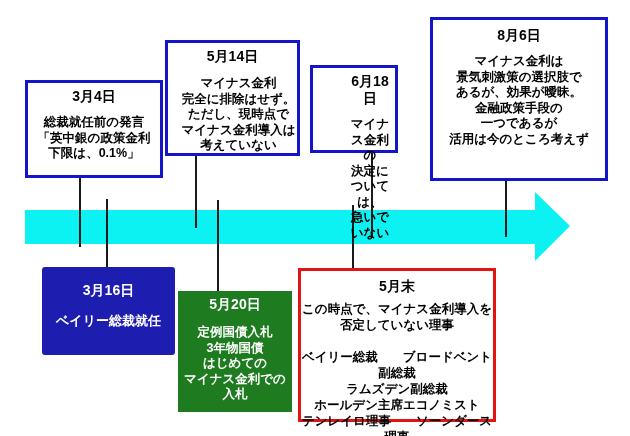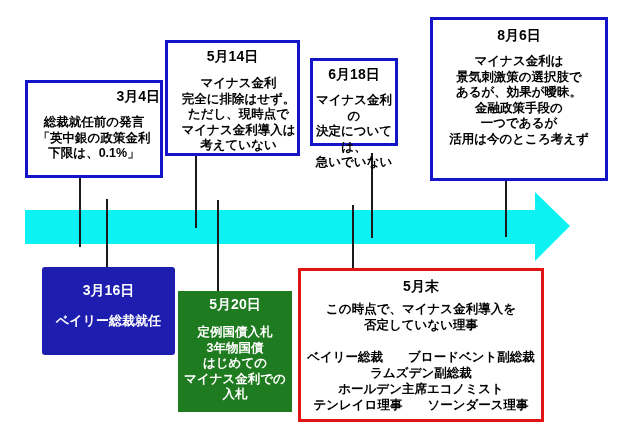--- a/index.html
+++ b/index.html
@@ -55,44 +55,44 @@
     line-height: 17px;
   }
   .box .lines {
     font-size: 12.5px;
     line-height: 15.5px;
   }
   .lines div:empty { min-height: 15.5px; }
 
   
   .b1 { left: 25px;  top: 80px;  width: 138px; height: 98px; }
-  .b1 .date { padding-top: 5px; text-align: right; }
+  .b1 .date { padding-top: 5px; }
   .b1 .lines { margin-top: 10px; }
 
   .b2 { left: 165px; top: 40px;  width: 135px; height: 116px; }
   .b2 .date { padding-top: 5px; text-align: center; }
   .b2 .lines { margin-top: 11px; padding-left: 12px; }
 
-  .b3 { left: 310px; top: 58px;  width: 88px; height: 88px; }
+  .b3 { left: 310px; top: 65px;  width: 88px; height: 88px; padding-left: 32px; }
   .b3 .date { padding-top: 5px; }
   .b3 .lines { margin-top: 10px; }
 
   .b4 { left: 430px; top: 17px;  width: 178px; height: 164px; }
   .b4 .date { padding-top: 7px; }
   .b4 .lines { margin-top: 10px; }
 
   .b5 { left: 42px;  top: 267px; width: 133px; height: 88px; }
   .b5 .date { padding-top: 15px; }
   .b5 .lines { margin-top: 14px; font-size: 13px; }
 
   .b6 { left: 178px; top: 291px; width: 114px; height: 121px; }
   .b6 .date { padding-top: 5px; }
   .b6 .lines { margin-top: 12px; }
 
-  .b7 { left: 298px; top: 268px; width: 246px; height: 154px; }
+  .b7 { left: 298px; top: 268px; width: 198px; height: 154px; }
   .b7 .date { padding-top: 7px; }
   .b7 .lines { margin-top: 6px; font-size: 12.5px; line-height: 16px; }
 
   
   .c1 { left: 79px;  top: 178px; height: 69px; }
   .c2 { left: 106px; top: 199px; height: 68px; }
   .c3 { left: 195px; top: 156px; height: 72px; }
   .c4 { left: 217px; top: 200px; height: 91px; }
   .c5 { left: 371px; top: 153px; height: 85px; }
   .c6 { left: 352px; top: 205px; height: 63px; }

